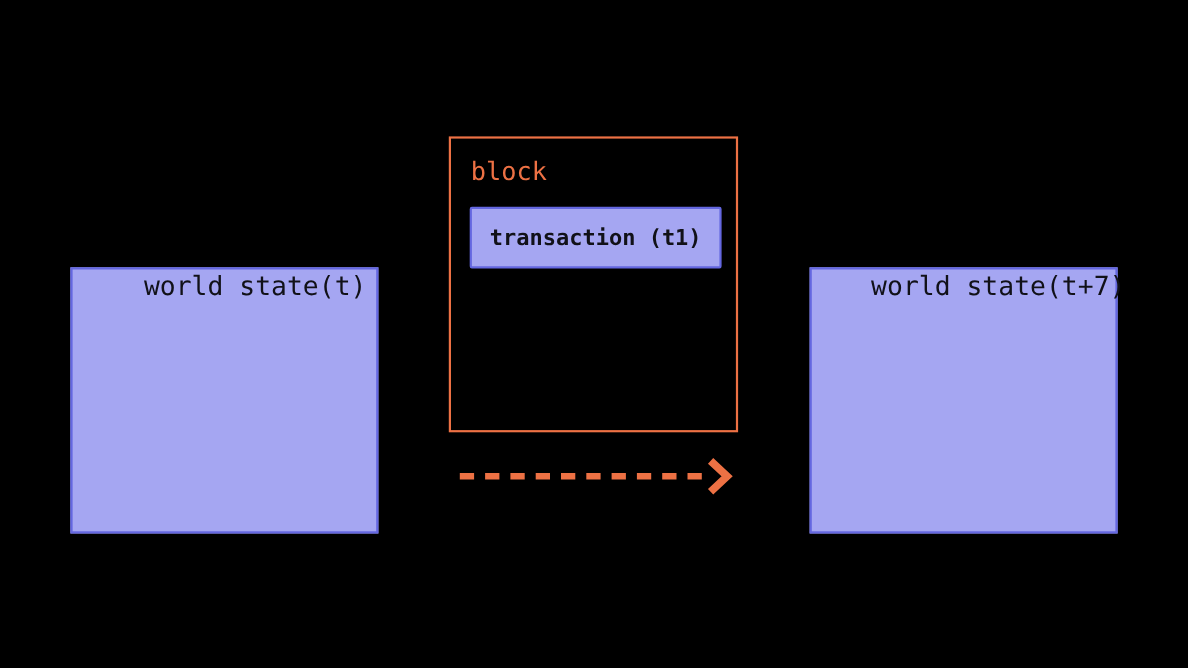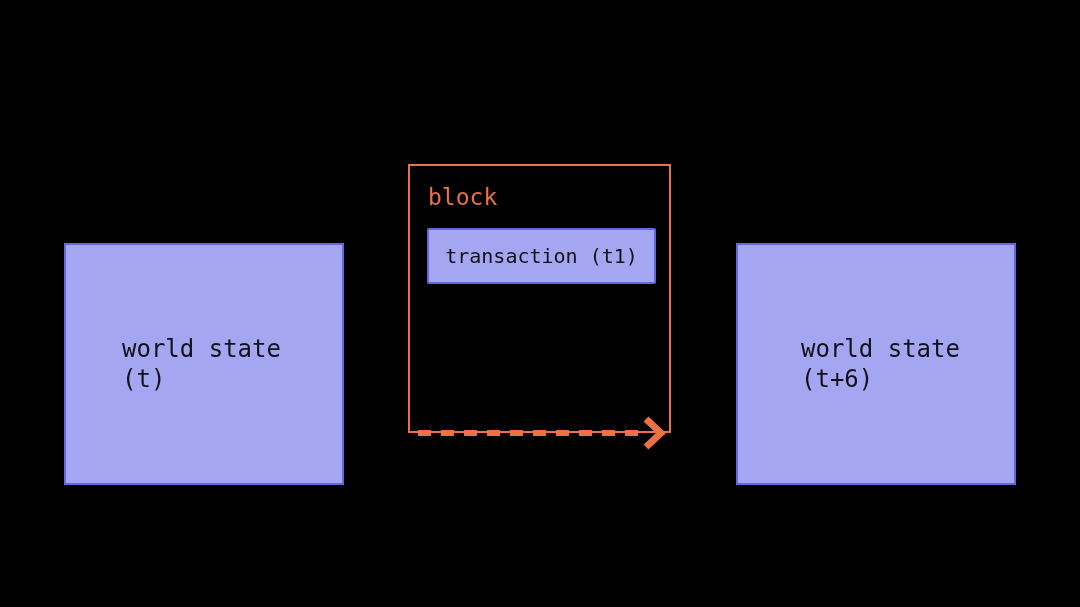--- a/index.html
+++ b/index.html
@@ -24,39 +24,38 @@
     inset: 0;
   }
   .state-box {
     position: absolute;
     top: 243px;
     width: 280px;
     height: 242px;
     background: var(--box-fill);
     border: 2px solid var(--box-border);
     display: flex;
-    flex-direction: column;
+    flex-direction: row;
     justify-content: center;
     color: var(--text-dark);
     font-size: 24px;
     line-height: 30px;
     white-space: pre;
   }
   .state-box.left  { left: 64px;  padding-left: 56px; }
   .state-box.right { left: 736px; padding-left: 63px; }
 
   .block-container {
     position: absolute;
     left: 408px;
     top: 124px;
     width: 263px;
     height: 269px;
     border: 2px solid var(--orange);
     background: transparent;
-    margin-top: 40px;
   }
   .block-label {
     position: absolute;
     left: 18px;
     top: 17px;
     color: var(--orange);
     font-size: 23px;
     line-height: 28px;
   }
   .tx-box {
@@ -66,20 +65,21 @@
     height: 56px;
     background: var(--box-fill);
     border: 2px solid var(--box-border);
     border-radius: 2px;
     display: flex;
     align-items: center;
     justify-content: center;
     color: var(--text-dark);
     font-size: 20px;
     white-space: pre;
+    font-weight: bold;
   }
   .tx-1 { top: 62px; }
   .tx-2 { top: 128px; }
   .tx-3 { top: 194px; }
 
   .arrow-wrap {
     position: absolute;
     left: 408px;
     top: 410px;
     width: 270px;
@@ -105,16 +105,16 @@
 
   <div class="arrow-wrap">
     <svg width="270" height="46" viewBox="0 0 270 46">
       <line x1="10" y1="23" x2="239" y2="23" stroke="#ED7144" stroke-width="6" stroke-dasharray="13 10"></line>
       <polyline points="238,9 253,23 238,37" fill="none" stroke="#ED7144" stroke-width="7" stroke-linecap="butt" stroke-linejoin="miter"></polyline>
     </svg>
   </div>
 
   <div class="state-box right">
     <span>world state</span>
-    <span>(t+6)</span>
+    <span>(t+7)</span>
   </div>
 
 </div>
 
 </body></html>

